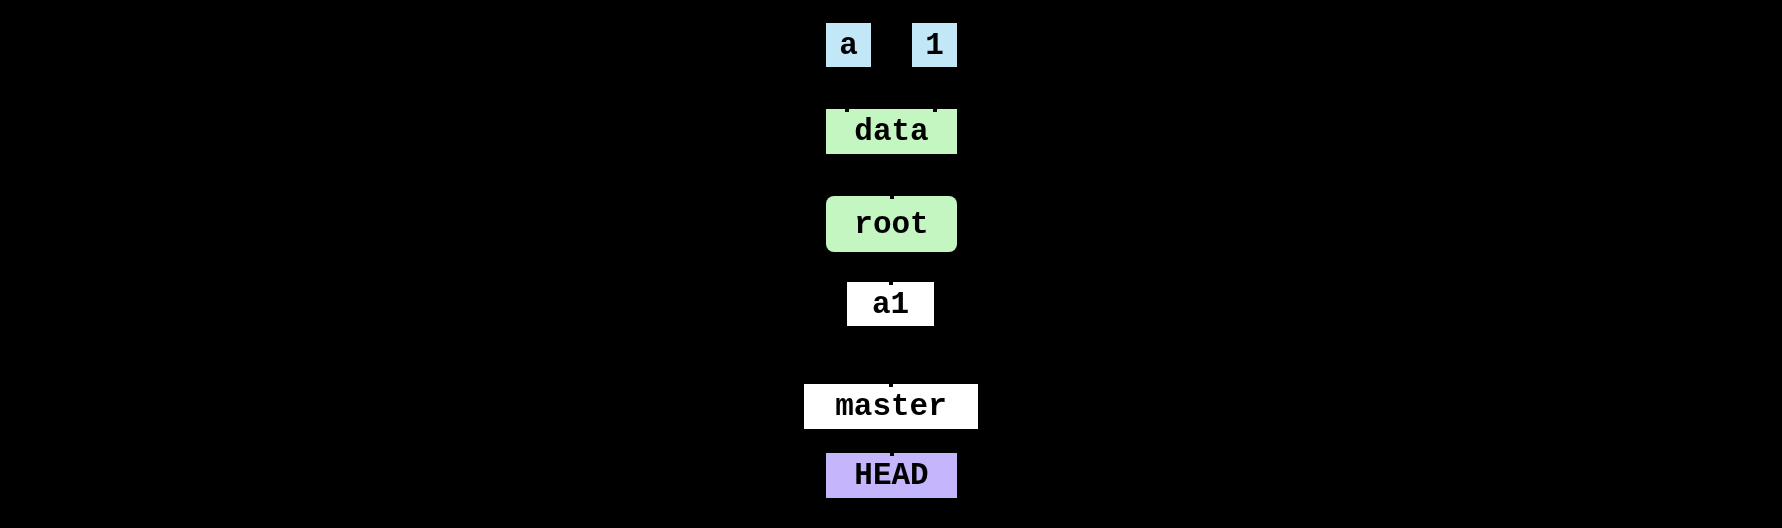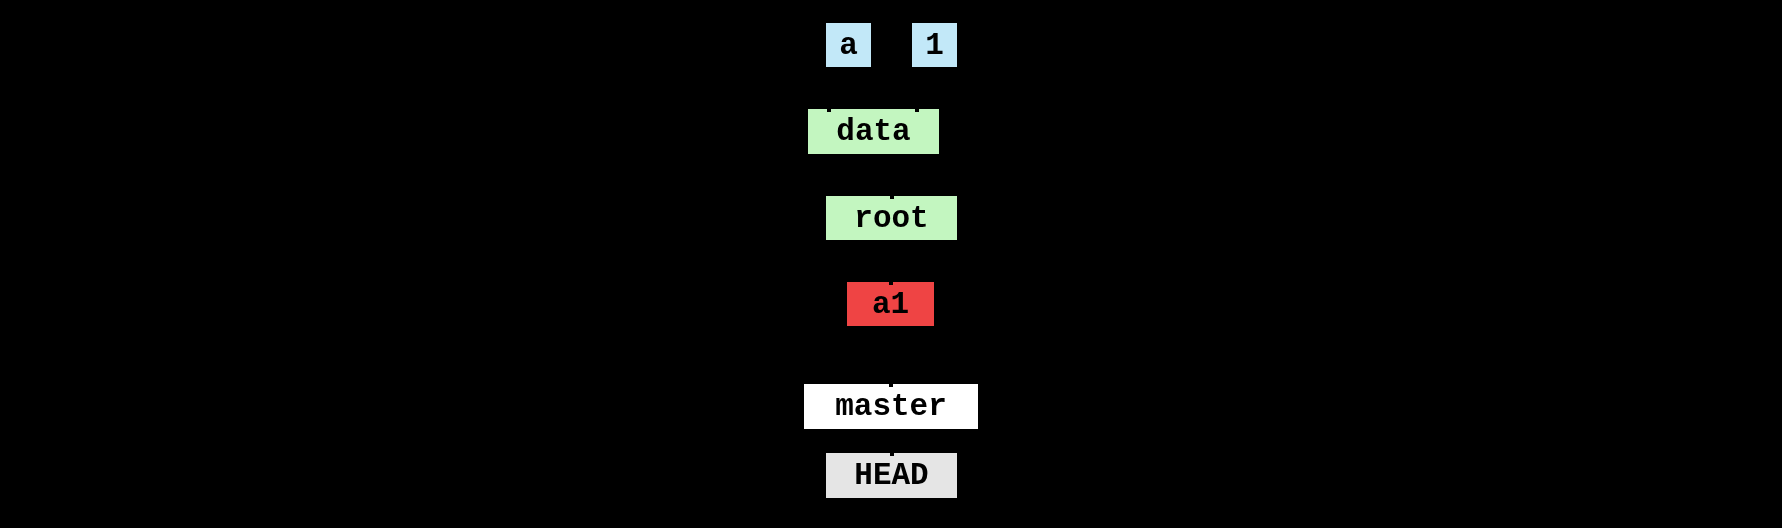--- a/index.html
+++ b/index.html
@@ -14,22 +14,22 @@
   .node{
     position:absolute;
     display:flex;align-items:center;justify-content:center;
     font-weight:bold;font-size:31px;line-height:1;
     color:#000;
     box-sizing:border-box;
   }
   
   #n-blob-a        {left:826px;top:23px;width:45px;height:44px;}
   #n-blob-1        {left:912px;top:23px;width:45px;height:44px;}
-  #n-tree-data     {left:808px;top:109px;width:131px;height:45px;}
-  #n-tree-root     {left:826px;top:196px;width:131px;height:44px;}
+  #n-tree-data     {left:826px;top:109px;width:131px;height:45px;}
+  #n-tree-root     {left:826px;top:196px;width:131px;height:56px;border-radius:8px;}
   #n-commit-a1     {left:847px;top:282px;width:87px;height:44px;}
   #n-branch-master {left:804px;top:368px;width:174px;height:45px;}
   #n-head          {left:826px;top:453px;width:131px;height:45px;}
   
   .tip{position:absolute;top:0;width:4px;height:3px;background:#000;}
   #tip-data-a {left:19px;}
   #tip-data-1 {left:107px;}
   #tip-root   {left:64px;}
   #tip-a1     {left:42px;}
   #tip-master {left:85px;}
@@ -53,28 +53,28 @@
     <span class="tip" id="tip-data-a"></span>
     <span class="tip" id="tip-data-1"></span>
     <span class="label">data</span>
   </div>
 
   <div class="node" id="n-tree-root" style="background: rgb(195, 246, 192);">
     <span class="tip" id="tip-root"></span>
     <span class="label">root</span>
   </div>
 
-  <div class="node" id="n-commit-a1" style="background: #ef4444; align-items: center;">
+  <div class="node" id="n-commit-a1" style="background: #ffffff; align-items: center;">
     <span class="tip" id="tip-a1"></span>
     <span class="label">a1</span>
   </div>
 
   <div class="node" id="n-branch-master" style="background: rgb(255, 255, 255); margin-top: 16px;">
     <span class="tip" id="tip-master"></span>
     <span class="label">master</span>
   </div>
 
-  <div class="node" id="n-head" style="background: #e5e5e5; text-align: right;">
+  <div class="node" id="n-head" style="background: #c4b5fd; text-align: right;">
     <span class="tip" id="tip-head"></span>
     <span class="label">HEAD</span>
   </div>
 
 </main>
 
 </body></html>

